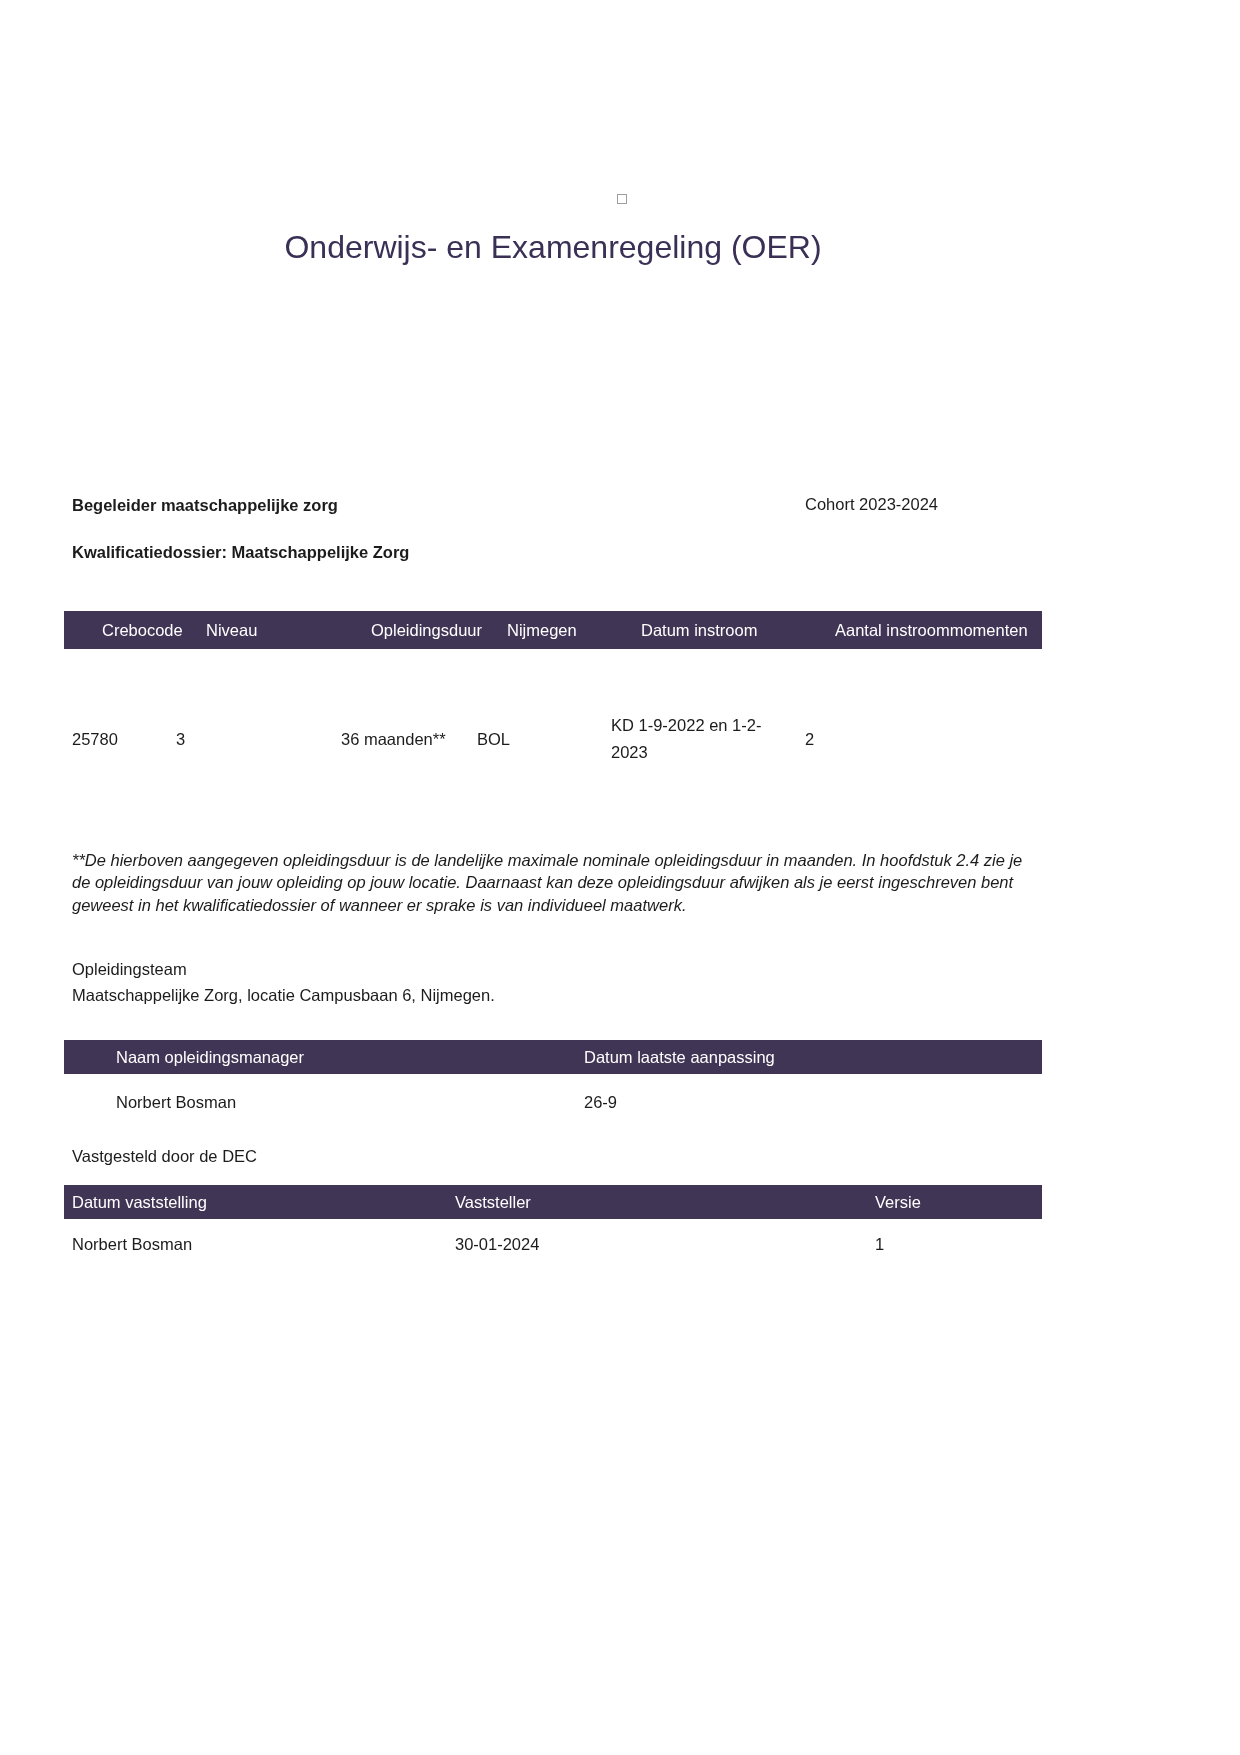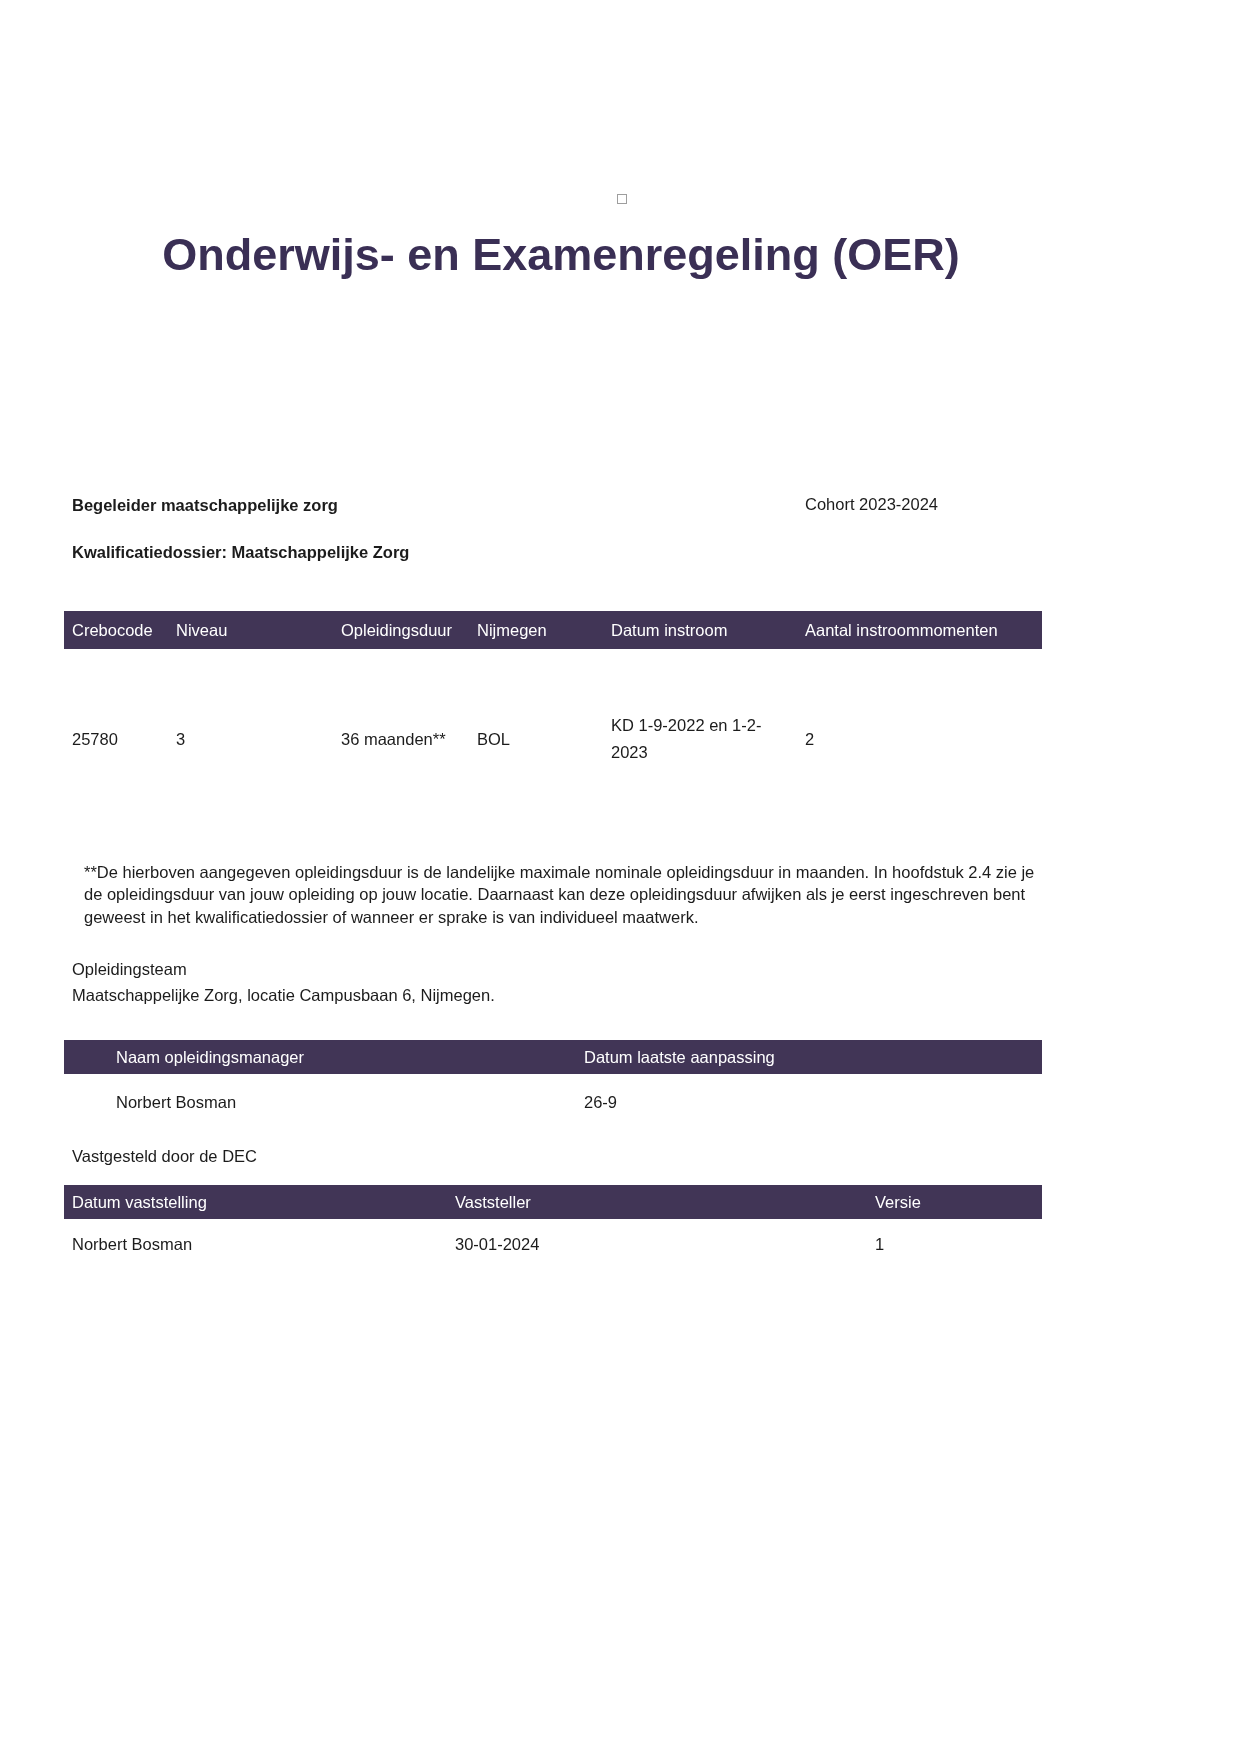--- a/index.html
+++ b/index.html
@@ -14,56 +14,56 @@
   .page { position: relative; width: 1240px; height: 1755px; background: #fff; overflow: hidden; }
 
   .img-placeholder {
     position: absolute; left: 617px; top: 194px;
     width: 10px; height: 10px;
     border: 1px solid #9e9e9e; background: #fff;
   }
 
   .doc-title {
     position: absolute; left: 64px; top: 227px; width: 978px;
-    margin: 8px; text-align: center;
-    font-size: 45px; font-weight: 700; line-height: 40px;
+    margin: 0; text-align: center;
+    font-size: 32px; font-weight: 400; line-height: 40px;
     color: var(--title_color, #3a2f55);
   }
 
   .meta-row { position: absolute; left: 72px; width: 970px; display: flex; align-items: center; }
   .meta-row-a { top: 491px; }
   .meta-row-b { top: 542px; font-weight: bold; }
   .meta-left { flex: 1 1 auto; line-height: 20px; }
   .meta-right { flex: 0 0 237px; width: 237px; line-height: 27px; }
   .bold { font-weight: 700; }
 
   .table { position: absolute; left: 64px; width: 978px; }
   .grid6 { display: grid; grid-template-columns: 104px 165px 136px 134px 194px 1fr; }
   .grid2 { display: grid; grid-template-columns: 468px 1fr; padding-left: 44px; }
   .grid3 { display: grid; grid-template-columns: 383px 420px 1fr; }
 
   .thead { background: var(--header_bg, #413556); color: #ffffff; }
   .thead .cell { display: flex; align-items: center; padding: 0 8px; line-height: 19px; }
   .trow .cell { padding: 0 8px; line-height: 20px; }
 
   .table-program { top: 611px; }
-  .table-program .thead { height: 38px; }
+  .table-program .thead { height: 38px; padding-left: 30px; }
   .table-program .trow { min-height: 180px; align-items: center; }
   .table-program .trow .cell { line-height: 27px; }
 
   .table-manager { top: 1040px; }
   .table-manager .thead, .table-approval .thead { height: 34px; }
   .table-manager .trow .cell { padding-top: 18px; }
 
   .table-approval { top: 1185px; }
   .table-approval .trow .cell { padding-top: 15px; }
 
   .note {
     position: absolute; left: 72px; top: 849px; width: 962px;
-    margin: 12px; line-height: 22.4px;
+    margin: 0; line-height: 22.4px; font-style: italic;
   }
 
   .team { position: absolute; left: 72px; top: 957px; width: 962px; line-height: 25.5px; }
 
   .dec-label { position: absolute; left: 72px; top: 1146px; line-height: 20px; }
 </style>
 </head>
 <body>
 
 <div class="page">

